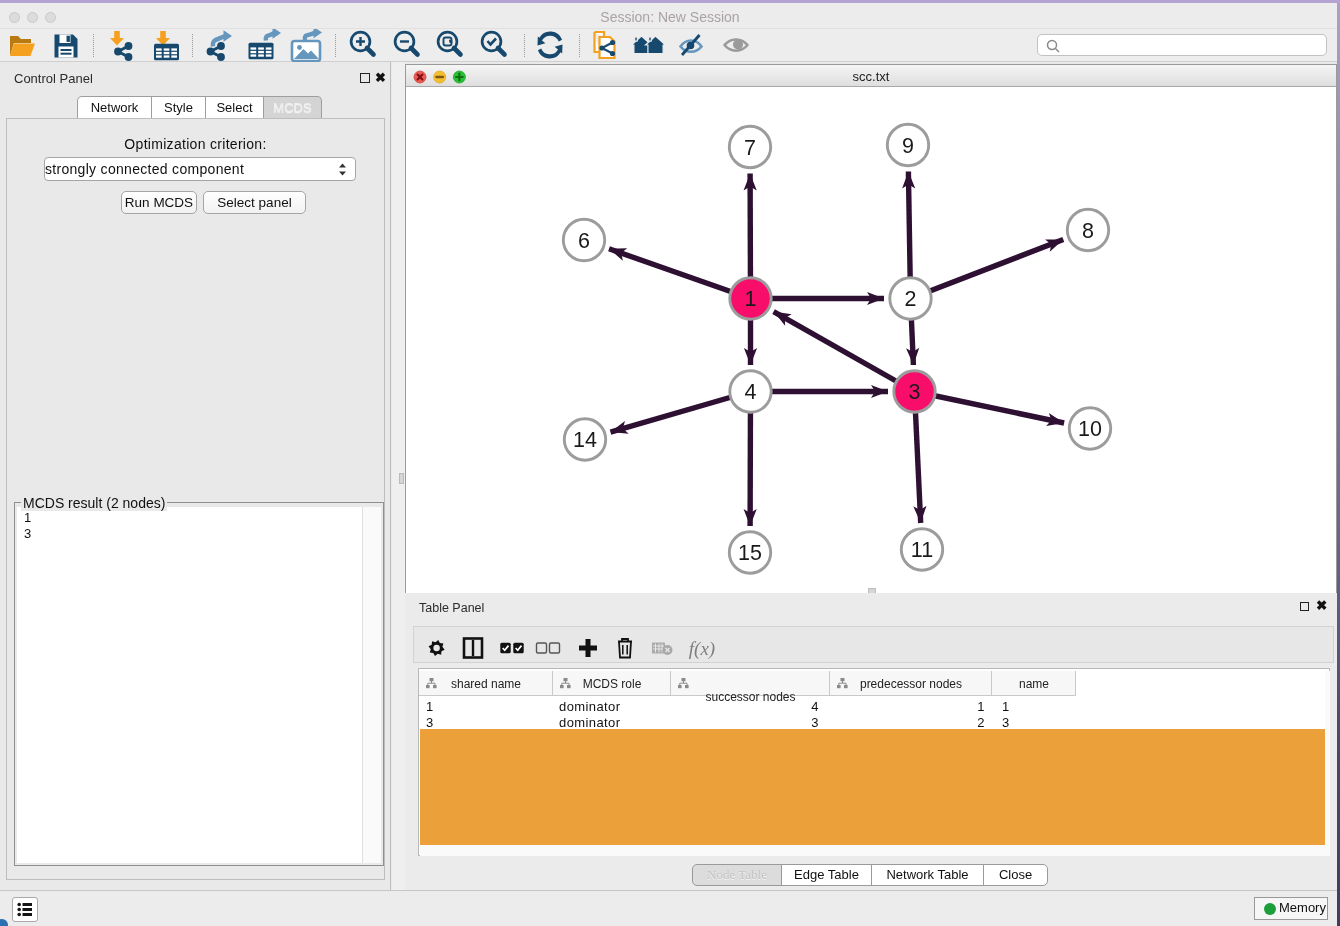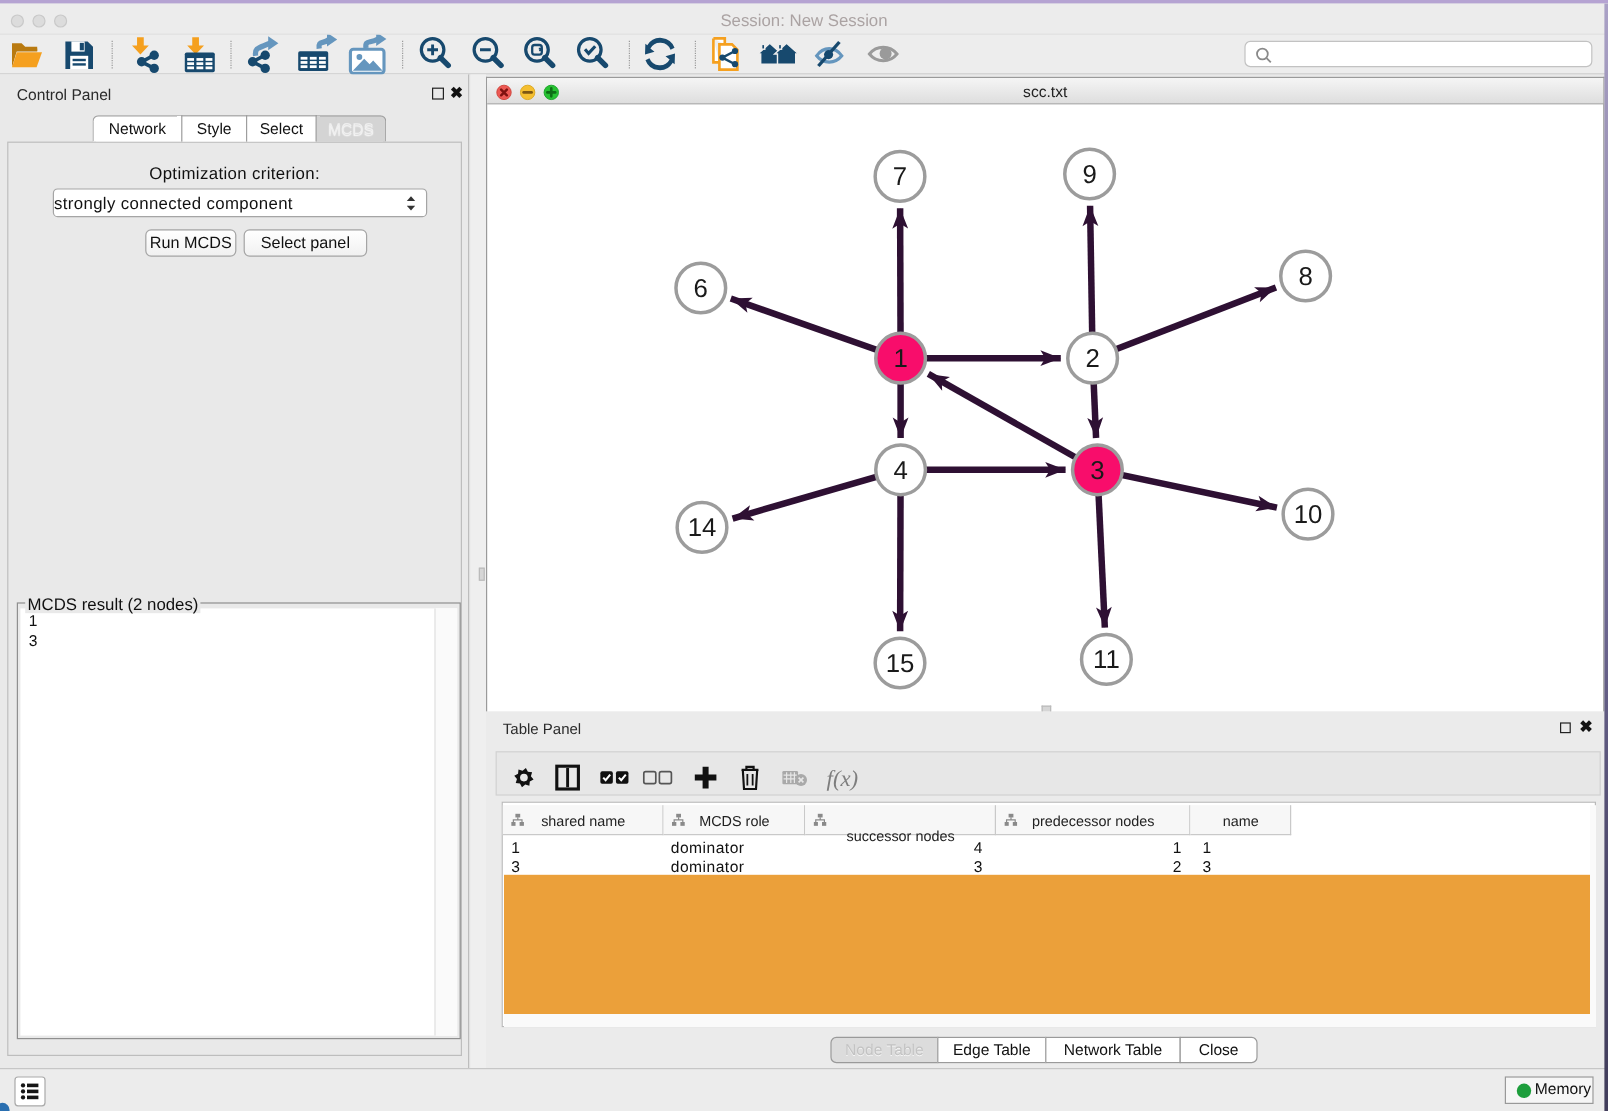--- a/index.html
+++ b/index.html
@@ -380,21 +380,21 @@
       <div class="td" style="left:583px;top:30px;">1</div>
       <div class="td" style="left:7px;top:46px;">3</div>
       <div class="td" style="left:140px;top:46px;">dominator</div>
       <div class="td" style="left:252px;top:46px;width:148px;text-align:right;">3</div>
       <div class="td" style="left:411px;top:46px;width:155px;text-align:right;">2</div>
       <div class="td" style="left:583px;top:46px;">3</div>
       <div class="abs" style="left:906px;top:2px;width:5px;height:185px;background:#fafafa;"></div>
     <div id="orange" class="abs"></div>
     <div id="tp-hscroll" class="abs"></div>
   </div>
-  <div class="btab abs" style="left:287px;width:90px;background:#dcdcdc;color:#c3c3c3;border-radius:5px 0 0 5px;text-shadow:0 1px 0 #f5f5f5;">Node Table</div>
+  <div class="btab abs" style="left:287px;width:90px;background:#dcdcdc;color:#c3c3c3;border-radius:5px 0 0 5px;text-shadow:0 1px 0 #f5f5f5;font-family:Liberation Serif, serif;">Node Table</div>
   <div class="btab abs" style="left:376px;width:91px;border-radius:0;">Edge Table</div>
   <div class="btab abs" style="left:466px;width:113px;border-radius:0;">Network Table</div>
   <div class="btab abs" style="left:578px;width:65px;border-radius:0 5px 5px 0;">Close</div>
 </div>
 
 <div id="statusbar" class="abs"></div>
 <div id="listbtn" class="abs"><svg width="24" height="23" viewBox="0 0 24 23">
       <g fill="#151515">
         <circle cx="6.2" cy="6.5" r="1.8"></circle>
         <rect x="9.5" y="5" width="9.5" height="3"></rect>

